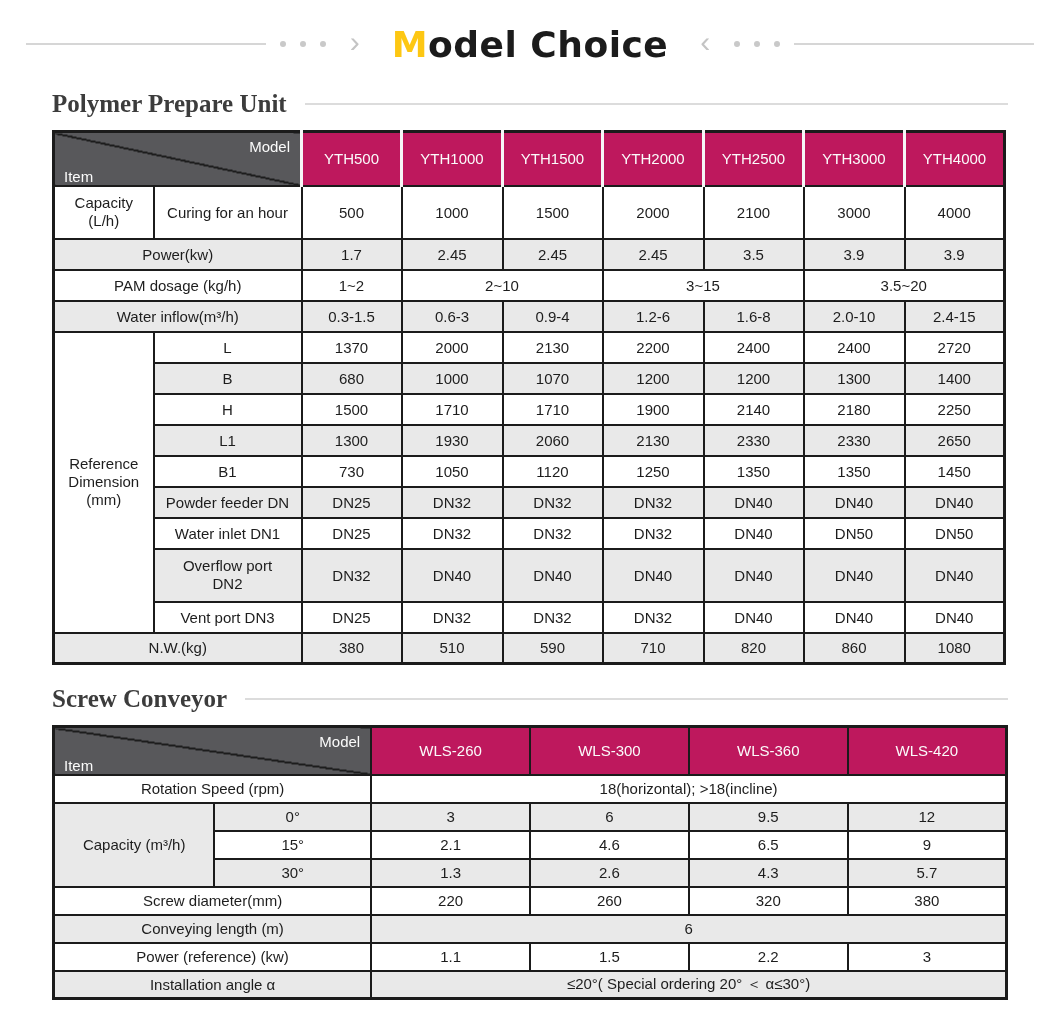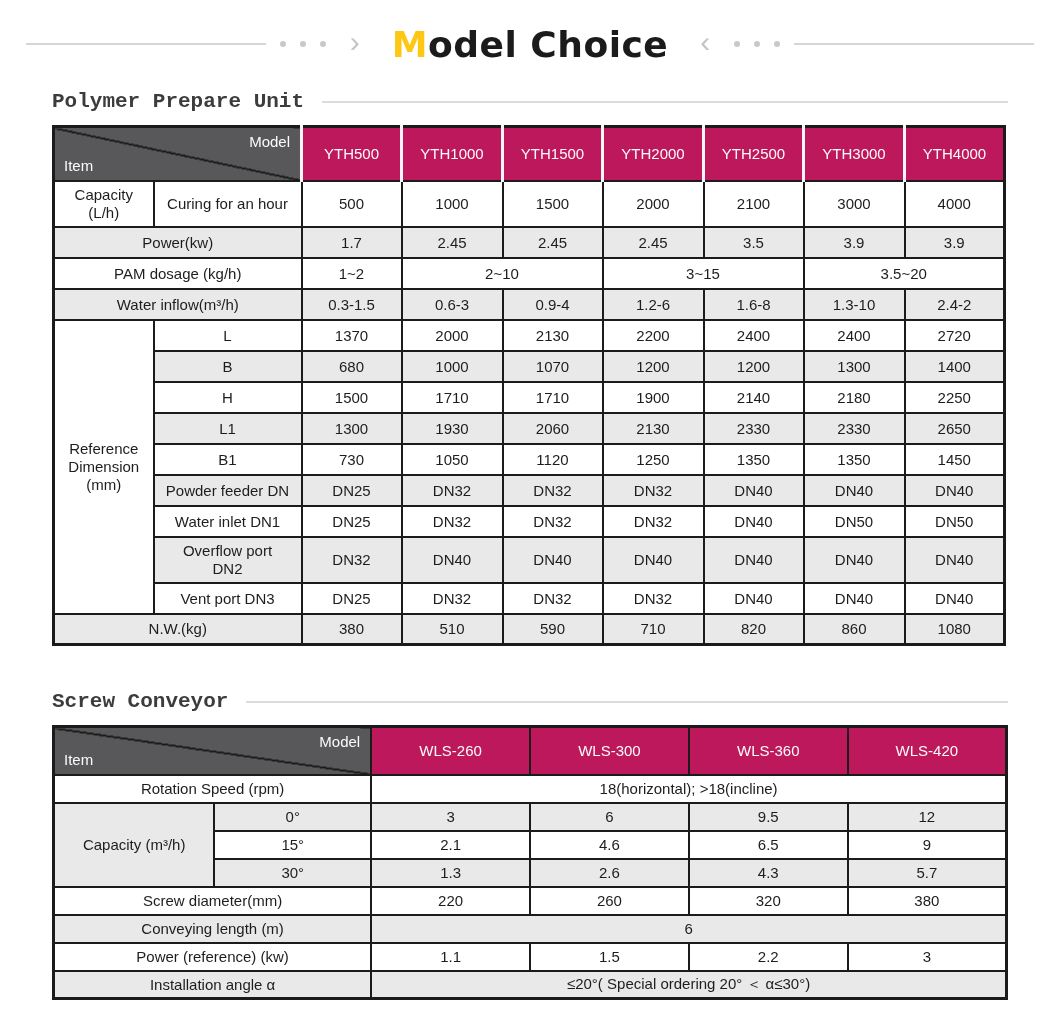--- a/index.html
+++ b/index.html
@@ -39,22 +39,22 @@
     white-space: nowrap;
   }
   h1.page-title .hl { color: #fdc713; }
   
   .section-head {
     display: flex;
     align-items: center;
     margin: 26px 52px 12px 52px;
   }
   .section-head h2 {
-    font-family: Liberation Mono, monospace;
-    font-size: 21px;
+    font-family: Liberation Serif, serif;
+    font-size: 25px;
     font-weight: 700;
     color: #3c3c3c;
     white-space: nowrap;
   }
   .section-head .rule { flex: 1; height: 2px; background: #dcdcdc; margin-left: 18px; }
   
   .spec {
     border-collapse: collapse;
     table-layout: fixed;
     margin: 0 52px;
@@ -83,25 +83,25 @@
   
   th.corner {
     position: relative;
     background-color: #58585b;
     background-image: linear-gradient(to bottom left,
       transparent calc(50% - 1px), #1c1c1c calc(50% - 1px),
       #1c1c1c calc(50% + 1px), transparent calc(50% + 1px));
     text-decoration: underline;
   }
   th.corner .corner-model { position: absolute; top: 5px; right: 10px; }
-  th.corner .corner-item  { position: absolute; bottom: 6px; left: 9px; }
+  th.corner .corner-item  { position: absolute; bottom: 0; left: 9px; }
   
   .t1 tr { height: 31px; }
   .t1 tr.head { height: 54px; }
-  .t1 tr.tall { height: 46px; }
+  .t1 tr.tall { height: 53px; }
   .t2 tr { height: 28px; }
   .t2 tr.head { height: 48px; }
   .gap-bottom { height: 27px; }
 </style>
 </head>
 <body>
 
 <div>
 
   <header class="title-row">
@@ -182,22 +182,22 @@
       <td colspan="2">3~15</td>
       <td colspan="2">3.5~20</td>
     </tr>
     <tr class="gray">
       <td colspan="2">Water inflow(m³/h)</td>
       <td>0.3-1.5</td>
       <td>0.6-3</td>
       <td>0.9-4</td>
       <td>1.2-6</td>
       <td>1.6-8</td>
-      <td>1.3-10</td>
-      <td>2.4-2</td>
+      <td>2.0-10</td>
+      <td>2.4-15</td>
     </tr>
     <tr class="white">
       <td class="pre refdim" rowspan="9">Reference
 Dimension
 (mm)</td>
       <td>L</td>
       <td>1370</td>
       <td>2000</td>
       <td>2130</td>
       <td>2200</td>
@@ -292,21 +292,21 @@
       <td>510</td>
       <td>590</td>
       <td>710</td>
       <td>820</td>
       <td>860</td>
       <td>1080</td>
     </tr>
     </tbody>
   </table>
 
-  <div class="section-head" style="margin-top:44px">
+  <div class="section-head" style="margin-top:20px">
     <h2>Screw Conveyor</h2>
     <div class="rule"></div>
   </div>
 
   <table class="spec t2">
     <colgroup>
       <col style="width:161px">
         <col style="width:157px">
       <col style="width:159px">
         <col style="width:159px">

